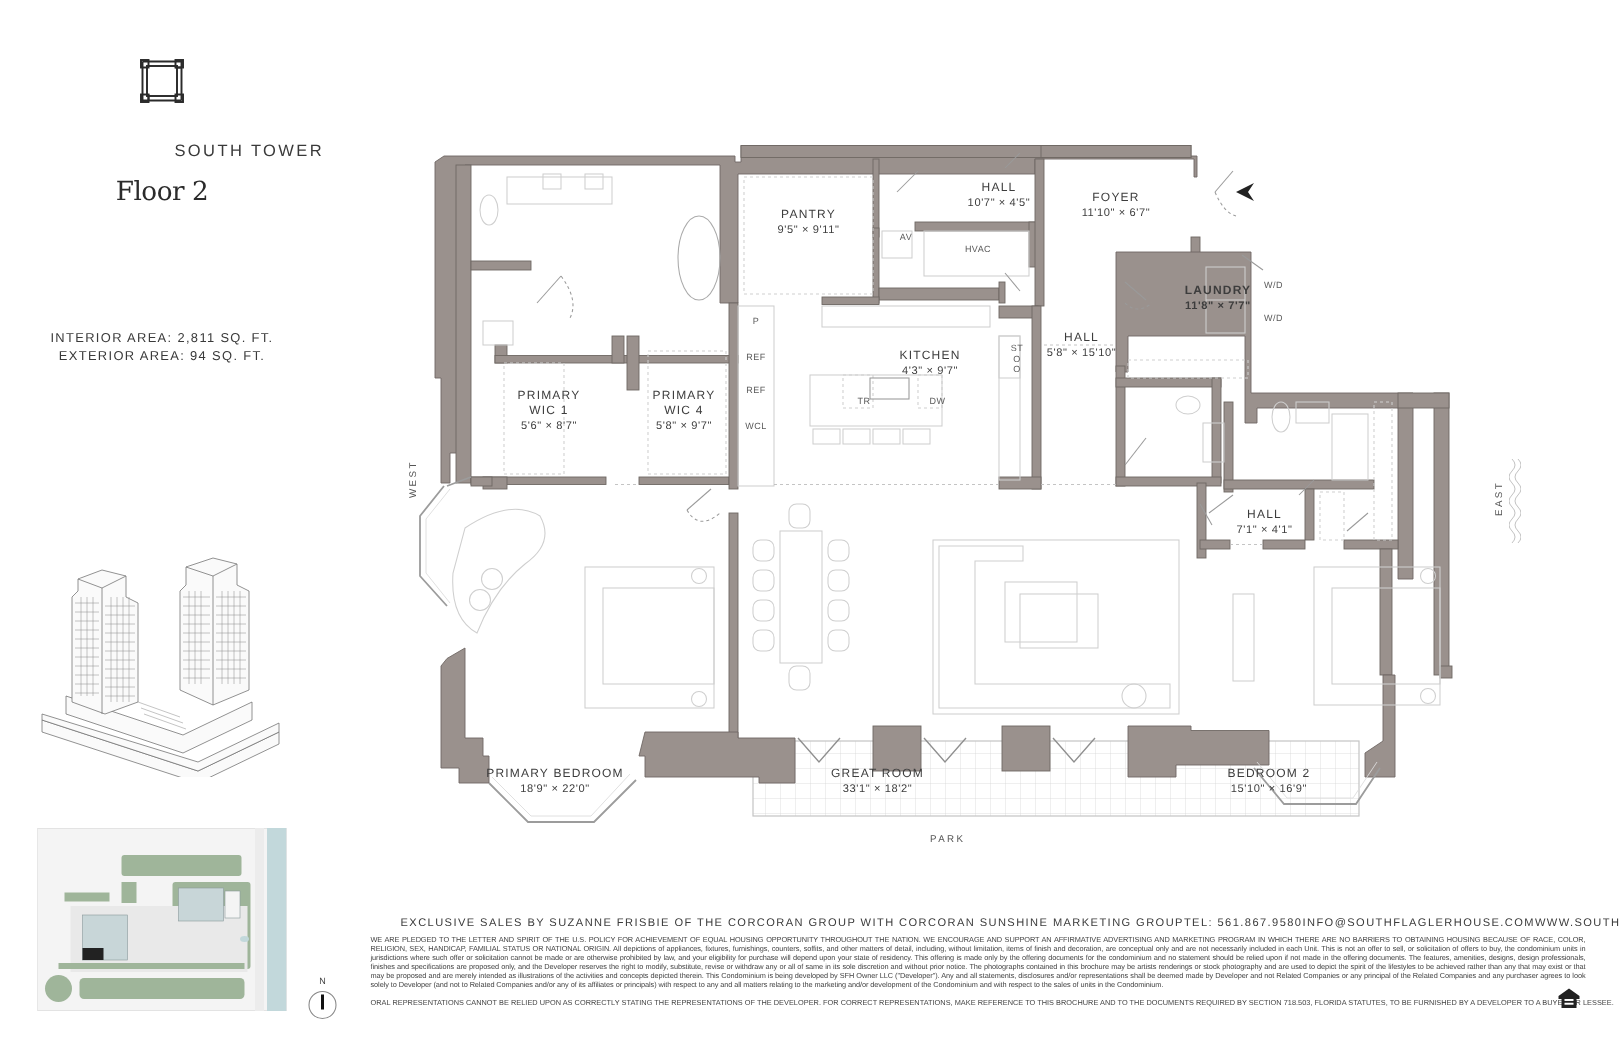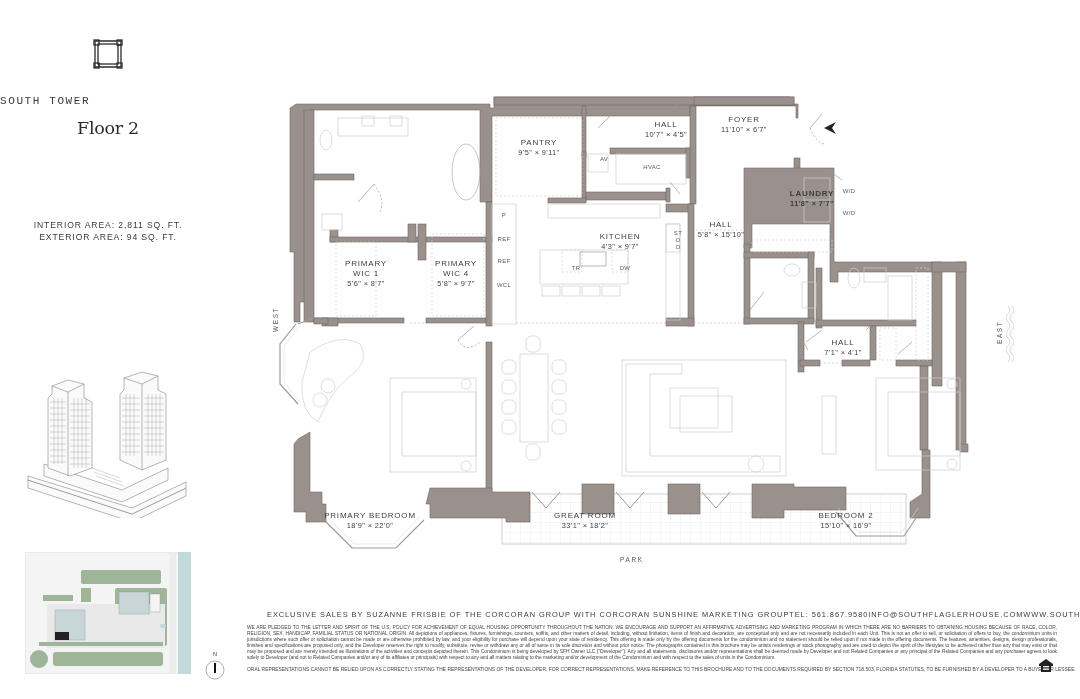--- a/index.html
+++ b/index.html
@@ -1,21 +1,21 @@
 <!DOCTYPE html>
 <html><head>
 <meta charset="utf-8">
 <style>
   * { box-sizing: border-box; margin: 0; padding: 0; }
   html, body { width: 1080px; height: 699px; background: #ffffff; overflow: hidden; }
   body { position: relative; font-family: "Liberation Sans", sans-serif; color: #3a3a3a; }
 
   .left-panel { position: absolute; left: 0; top: 0; width: 250px; height: 699px; }
   .logo { position: absolute; left: 91px; top: 37px; width: 34px; height: 34px; }
-  .tower { position: absolute; left: 0; width: 216px; top: 95px; text-align: left; font-size: 11px; letter-spacing: 1.6px; color: #3a3a3a; font-family: Liberation Mono, monospace; }
+  .tower { position: absolute; left: 0; width: 216px; top: 95px; text-align: right; font-size: 11px; letter-spacing: 1.6px; color: #3a3a3a; }
   .title { position: absolute; left: 0; width: 216px; top: 118px; text-align: center; font-family: "DejaVu Serif", "Liberation Serif", serif; font-size: 17.5px; line-height: 21px; color: #2b2b2b; letter-spacing: -0.3px; }
   .specs { position: absolute; left: 0; width: 216px; top: 175px; text-align: center; font-size: 8.6px; line-height: 11.5px; letter-spacing: 0.9px; color: #3a3a3a; }
   .areas { position: absolute; left: 0; width: 216px; top: 220px; text-align: center; font-size: 8.6px; line-height: 11.5px; letter-spacing: 0.9px; color: #3a3a3a; }
 
   .tower-illus { position: absolute; left: 22px; top: 368px; width: 170px; height: 150px; }
   .site-map { position: absolute; left: 25px; top: 552px; width: 166px; height: 122px; }
   .compass { position: absolute; left: 204px; top: 648px; width: 22px; height: 34px; }
 
   .plan { position: absolute; left: 270px; top: 92px; width: 780px; height: 500px; }
   .room-label { position: absolute; text-align: center; font-size: 8px; letter-spacing: 0.8px; color: #3d3d3d; line-height: 10px; white-space: nowrap; transform: translateX(-50%); }
@@ -314,21 +314,21 @@
 
   
   <div class="room-label" style="left:269px; top:46px;">
     <div>PANTRY</div>
       <div class="dim">9'5" × 9'11"</div>
   </div>
   <div class="room-label" style="left:396px; top:28px;">
     <div>HALL</div>
       <div class="dim">10'7" × 4'5"</div>
   </div>
-  <div class="room-label" style="left:474px; top:23px;">
+  <div class="room-label" style="left:474px; top:35px;">
     <div>FOYER</div>
       <div class="dim">11'10" × 6'7"</div>
   </div>
   <div class="room-label" style="left:542px; top:97px;font-weight:bold;">
     <div>LAUNDRY</div>
       <div class="dim">11'8" × 7'7"</div>
   </div>
   <div class="room-label" style="left:451px; top:128px;">
     <div>HALL</div>
       <div class="dim">5'8" × 15'10"</div>

